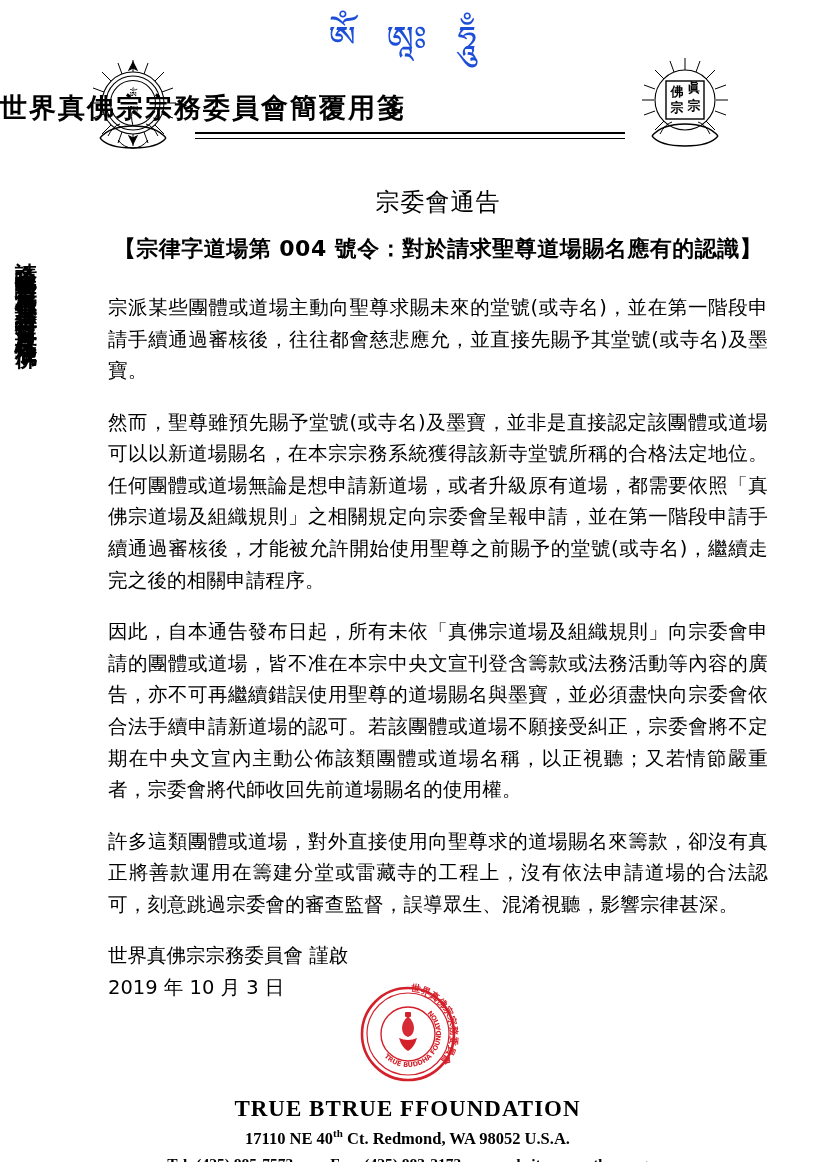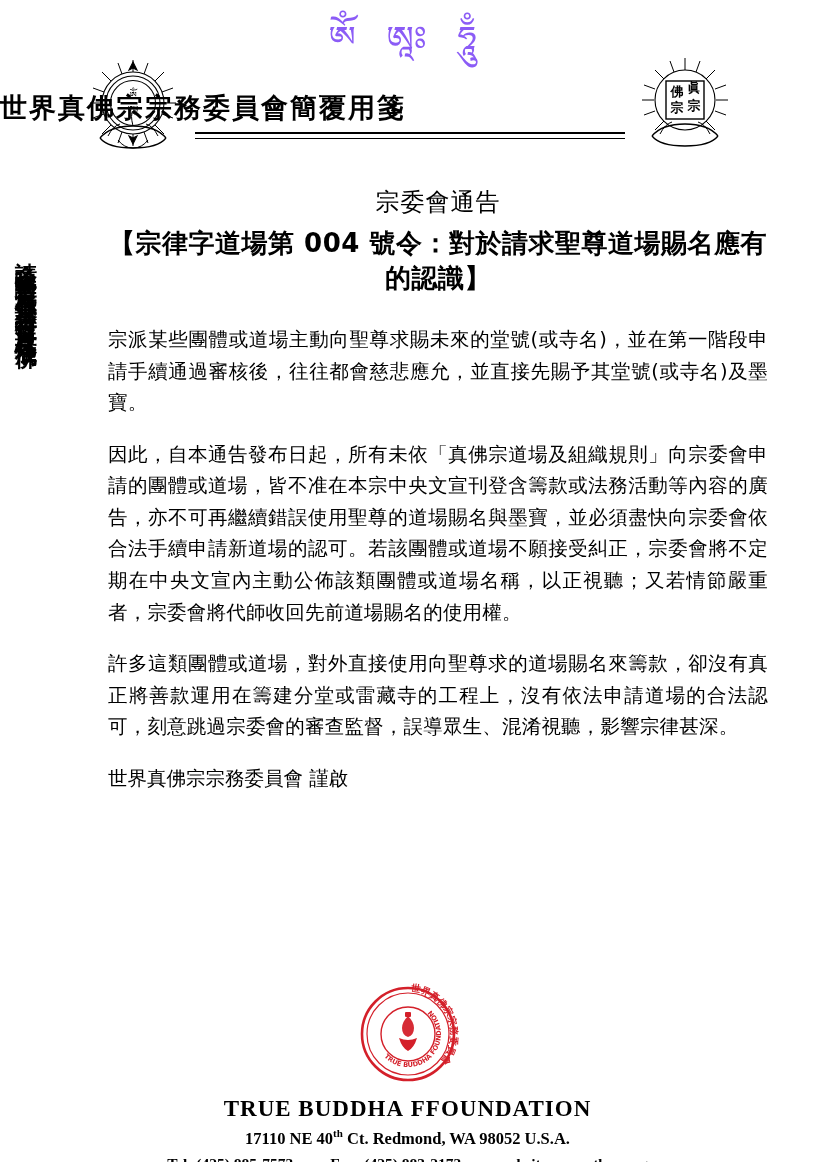--- a/index.html
+++ b/index.html
@@ -45,21 +45,21 @@
   }
   .tibetan-line {
     position: absolute;
     left: 0;
     top: 8px;
     width: 815px;
     text-align: center;
     font-family: "DejaVu Sans", sans-serif;
     font-size: 34px;
     letter-spacing: 10px;
-    color: #8b5cf6;
+    color: #1d4ed8;
     line-height: 1.1;
   }
   .header-title {
     position: absolute;
     left: 0;
     top: 78px;
     width: 815px;
     text-align: left;
     font-family: Liberation Serif, serif;
     font-size: 27px;
@@ -98,26 +98,26 @@
   
   .body-wrap {
     position: absolute;
     left: 108px;
     top: 186px;
     width: 660px;
   }
   .notice-title {
     text-align: center;
     font-size: 24px;
-    margin-bottom: 8px;
+    margin-bottom: 16px;
     letter-spacing: 1px;
   }
   .notice-sub {
     text-align: center;
-    font-size: 26px;
+    font-size: 22px;
     font-weight: bold;
     margin-bottom: 28px;
     letter-spacing: 0.5px;
   }
   .para {
     font-size: 19.5px;
     line-height: 1.62;
     text-align: justify;
     text-justify: inter-ideograph;
     margin-bottom: 20px;
@@ -232,25 +232,27 @@
     <div class="header-rule second"></div>
   </div>
 
   <div class="left-vertical">請多唸佛・請常持咒・尊敬傳承・諸善奉行・自淨其意・見性成佛</div>
 
   <div class="body-wrap">
     <div class="notice-title">宗委會通告</div>
     <div class="notice-sub">【宗律字道場第 004 號令：對於請求聖尊道場賜名應有的認識】</div>
 
     <p class="para">宗派某些團體或道場主動向聖尊求賜未來的堂號(或寺名)，並在第一階段申請手續通過審核後，往往都會慈悲應允，並直接先賜予其堂號(或寺名)及墨寶。</p>
+    <p class="para">然而，聖尊雖預先賜予堂號(或寺名)及墨寶，並非是直接認定該團體或道場可以以新道場賜名，在本宗宗務系統獲得該新寺堂號所稱的合格法定地位。任何團體或道場無論是想申請新道場，或者升級原有道場，都需要依照「真佛宗道場及組織規則」之相關規定向宗委會呈報申請，並在第一階段申請手續通過審核後，才能被允許開始使用聖尊之前賜予的堂號(或寺名)，繼續走完之後的相關申請程序。</p>
     <p class="para">因此，自本通告發布日起，所有未依「真佛宗道場及組織規則」向宗委會申請的團體或道場，皆不准在本宗中央文宣刊登含籌款或法務活動等內容的廣告，亦不可再繼續錯誤使用聖尊的道場賜名與墨寶，並必須盡快向宗委會依合法手續申請新道場的認可。若該團體或道場不願接受糾正，宗委會將不定期在中央文宣內主動公佈該類團體或道場名稱，以正視聽；又若情節嚴重者，宗委會將代師收回先前道場賜名的使用權。</p>
     <p class="para">許多這類團體或道場，對外直接使用向聖尊求的道場賜名來籌款，卻沒有真正將善款運用在籌建分堂或雷藏寺的工程上，沒有依法申請道場的合法認可，刻意跳過宗委會的審查監督，誤導眾生、混淆視聽，影響宗律甚深。</p>
 
     <div class="signature">
       <div>世界真佛宗宗務委員會 謹啟</div>
+      <div>2019 年 10 月 3 日</div>
     </div>
   </div>
 
   <div class="stamp">
     <svg viewBox="0 0 112 112" width="112" height="112" aria-hidden="true">
       <defs>
         <path id="outerArc" d="M 56,56 m -43,0 a 43,43 0 1,1 86,0 a 43,43 0 1,1 -86,0"></path>
         <path id="innerArc" d="M 56,56 m -33,0 a 33,33 0 1,0 66,0 a 33,33 0 1,0 -66,0"></path>
       </defs>
       <g stroke="#d4202a" fill="none">
@@ -267,21 +269,21 @@
       <g fill="#d4202a">
         <path d="M56 38 q-6 6 -6 12 q0 7 6 9 q6 -2 6 -9 q0 -6 -6 -12 Z" opacity="0.95"></path>
         <path d="M47 60 q9 4 18 0 q-3 10 -9 13 q-6 -3 -9 -13 Z"></path>
         <rect x="53" y="34" width="6" height="5" rx="1"></rect>
       </g>
     </svg>
   </div>
 
   <div class="footer">
     <div class="footer-org">
-      <span>T</span><span class="small-caps">RUE</span>&nbsp;<span>B</span><span class="small-caps">UDDHA</span>&nbsp;<span>F</span><span class="small-caps">FOUNDATION</span>
+      <span>T</span><span class="small-caps">RUE</span>&nbsp;<span>B</span><span class="small-caps">TRUE</span>&nbsp;<span>F</span><span class="small-caps">FOUNDATION</span>
     </div>
     <div class="footer-addr">
       <span>17110 NE 40</span><sup>th</sup><span> Ct. Redmond, WA 98052 U.S.A.</span>
     </div>
     <div class="footer-contact">
       <span>Tel: (425) 885-7573</span>
       <span class="sep">•</span>
       <span>Fax: (425) 883-2173</span>
       <span class="sep">•</span>
       <span>website: www.tbsn.org</span>

